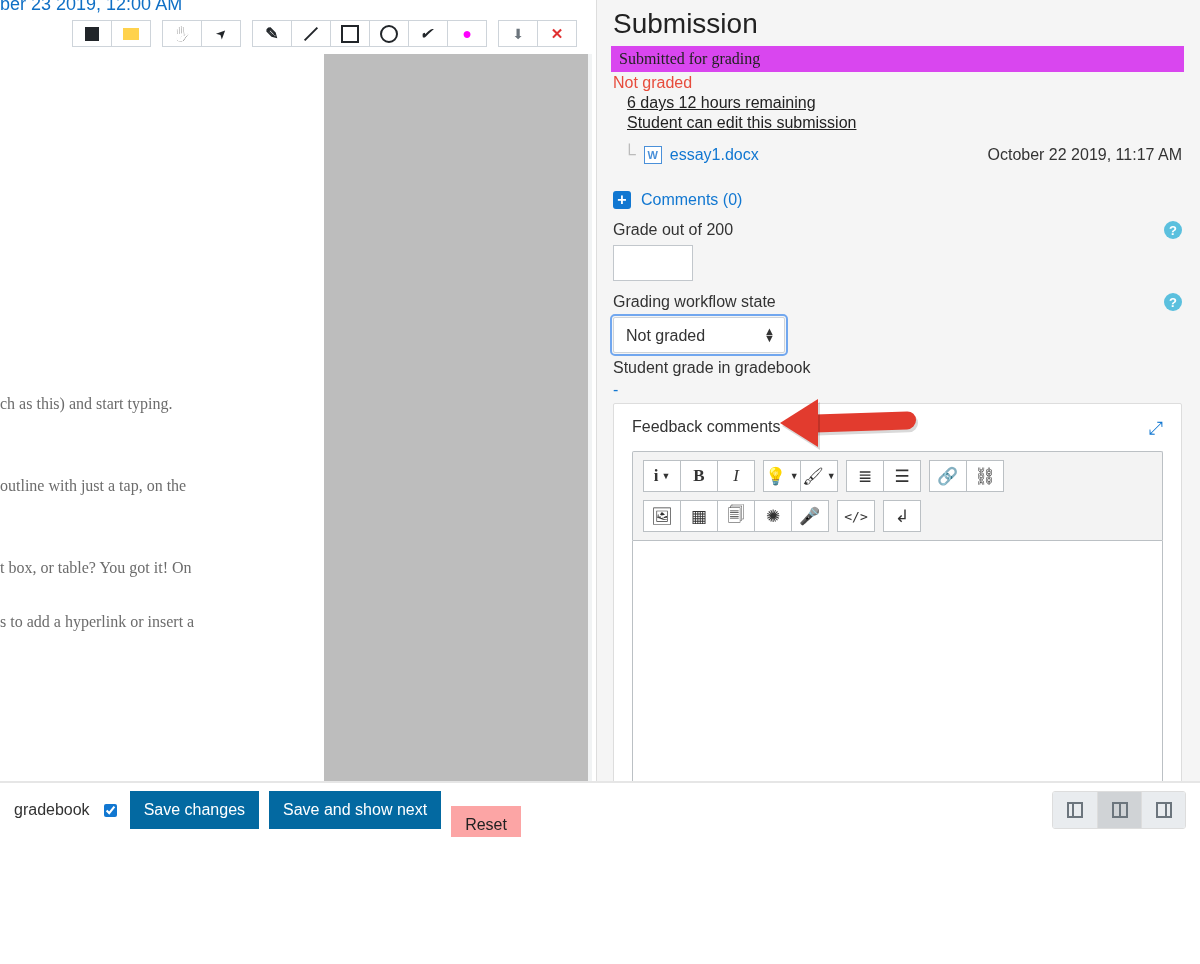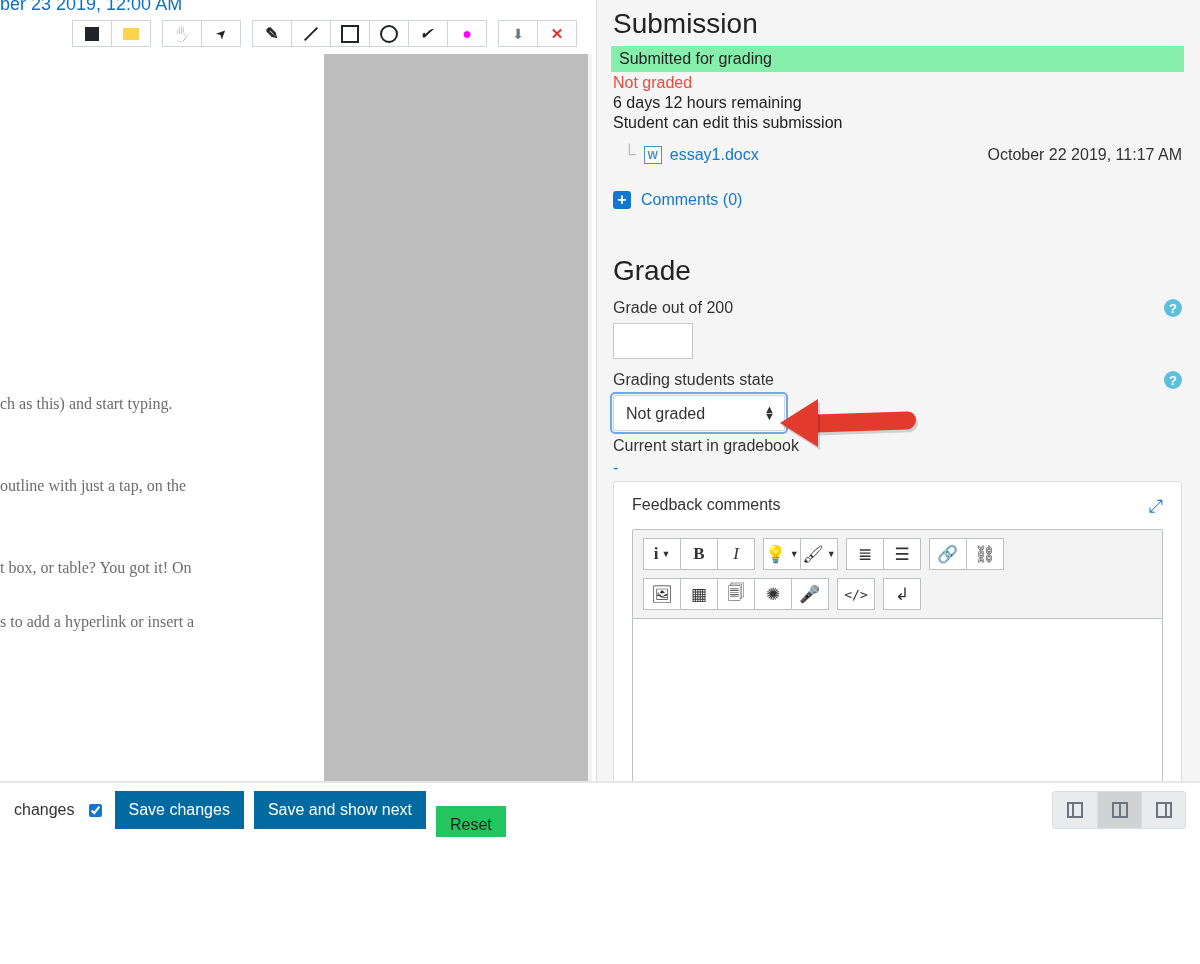--- a/index.html
+++ b/index.html
@@ -28,23 +28,23 @@
   .tb-btn.stamp::before { content:"⬇"; font-size:14px; color:#6c757d;}
   .tb-btn:not(:first-child){ margin-left:-1px; }
   .tb-btn.redx::before { content:"✕"; color:#E03131; font-weight:bold; font-size:15px; }
   
   .doc-wrap { position:absolute; left:0; top:54px; width:592px; height:854px; background:#bdbdbd; border-right:4px solid #f1f3f4; }
   .doc-page { position:absolute; left:0; top:0; width:324px; height:854px; background:#fff; padding:320px 10px 0 0; font-family: Georgia, serif; color:#6c6c6c; font-size:16px; line-height:28px; overflow:hidden; }
   .doc-page p { margin:16px 0 54px 0; }
   
   .panel { position:absolute; left:596px; top:0; right:0; bottom:56px; background:#f5f5f5; padding:0 18px 0 16px; border-left:1px solid #ddd; }
   .panel h3 { font-size:28px; font-weight:500; margin:8px 0 6px 0; color:#222; }
-  .status-submitted { background:#86efac; padding:4px 8px; margin:0 -2px 2px -2px; color:#222; }
+  .status-submitted { background:#d946ef; padding:4px 8px; margin:0 -2px 2px -2px; color:#222;font-family:Liberation Serif, serif; }
   .status-red { color:#e74c3c; margin:2px 0; }
-  .status-line { color:#222; margin:2px 0; }
+  .status-line { color:#222; margin:2px 14px;text-decoration:underline; }
   .file-row { display:flex; align-items:center; justify-content:space-between; padding:10px 0 0 10px; }
   .file-left { display:flex; align-items:center; gap:8px; }
   .tree-l { color:#bbb; font-size:18px; }
   .w-icon { width:18px; height:18px; border:1px solid #4a90d9; display:flex; align-items:center; justify-content:center; font-size:11px; font-weight:bold; color:#4a90d9; background:#fff; }
   .file-link { color:#1177d1; text-decoration:none; cursor:pointer; }
   .file-date { color:#333; }
   .comments-row { display:flex; align-items:center; gap:10px; margin-top:26px; }
   .plus-icon { width:18px; height:18px; background:#1177d1; color:#fff; border-radius:3px; display:flex; align-items:center; justify-content:center; font-weight:bold; font-size:16px; line-height:1; cursor:pointer; }
   .comments-link { color:#1177d1; cursor:pointer; }
 
@@ -72,21 +72,21 @@
   .et-btn:not(:first-child){ margin-left:-1px; }
   .et-btn small.caret { font-size:9px; margin-left:3px; }
   .editor-area { width:100%; height:264px; border:1px solid #bbc0c4; border-radius:0 0 2px 2px; background:#fff; resize:none; padding:8px; font-size:15px; }
 
   
   .footer { position:absolute; left:0; right:0; bottom:0; height:56px; background:#fff; border-top:2px solid #e6e6e6; display:flex; align-items:center; justify-content:space-between; padding:0 14px; }
   .footer-left { display:flex; align-items:center; gap:10px; }
   .ck { accent-color:#1177d1; }
   .btn { height:38px; padding:0 14px; border:none; cursor:pointer; font-size:16px; }
   .btn-primary { background:#0369a1; color:#fff; }
-  .btn-muted { background:#22c55e; color:#222;margin-top:30px; }
+  .btn-muted { background:#fca5a5; color:#222;margin-top:30px; }
   .layout-group { display:flex; border:1px solid #ddd; border-radius:3px; overflow:hidden; }
   .layout-btn { width:44px; height:36px; background:#e9ecef; display:flex; align-items:center; justify-content:center; cursor:pointer; border-left:1px solid #ddd; }
   .layout-btn:first-child { border-left:none; }
   .layout-btn.active { background:#d0d3d6; }
   .layout-glyph { width:16px; height:16px; border:2px solid #6c757d; position:relative; }
   .layout-glyph.c::after { content:""; position:absolute; left:50%; top:0; bottom:0; width:2px; background:#6c757d; margin-left:-1px; }
   .layout-glyph.l::after { content:""; position:absolute; left:3px; top:0; bottom:0; width:2px; background:#6c757d; }
   .layout-glyph.r::after { content:""; position:absolute; right:3px; top:0; bottom:0; width:2px; background:#6c757d; }
 </style>
 </head>
@@ -141,40 +141,39 @@
         <a class="file-link">essay1.docx</a>
       </div>
       <span class="file-date">October 22 2019, 11:17 AM</span>
     </div>
 
     <div class="comments-row">
       <span class="plus-icon">+</span>
       <span class="comments-link">Comments (0)</span>
     </div>
 
-    <h3 style="margin-top:46px">Grade</h3>
 
     <div class="label-line">
       <span>Grade out of 200</span>
       <span class="help-icon">?</span>
     </div>
     <input class="grade-input" type="text" value="" style="">
 
     <div class="label-line">
-      <span>Grading students state</span>
+      <span>Grading workflow state</span>
       <span class="help-icon">?</span>
     </div>
     <div class="select-wrap">
       <select class="wf-select">
         <option>Not graded</option>
       </select>
       <span class="sel-caret">▲<br>▼</span>
     </div>
 
-    <div class="cg-label">Current start in gradebook</div>
+    <div class="cg-label">Student grade in gradebook</div>
     <div class="cg-val">-</div>
 
     <div class="fc-box">
       <div class="fc-head">
         <span class="fc-title">Feedback comments</span>
         <span class="fc-expand">⤢</span>
       </div>
       <div class="editor-toolbar">
         <div class="et-group">
           <div class="et-btn">
@@ -218,21 +217,21 @@
     </div>
   </div>
 
   <div class="arrow-annot">
     <div class="arrow-shaft"></div>
     <div class="arrow-head"></div>
   </div>
 
   <div class="footer">
     <div class="footer-left">
-      <span>changes</span>
+      <span>gradebook</span>
       <input type="checkbox" class="ck" checked="" style="">
       <button class="btn btn-primary">Save changes</button>
       <button class="btn btn-primary">Save and show next</button>
       <button class="btn btn-muted">Reset</button>
     </div>
     <div class="layout-group">
       <div class="layout-btn">
           <div class="layout-glyph l"></div>
         </div>
       <div class="layout-btn active">

